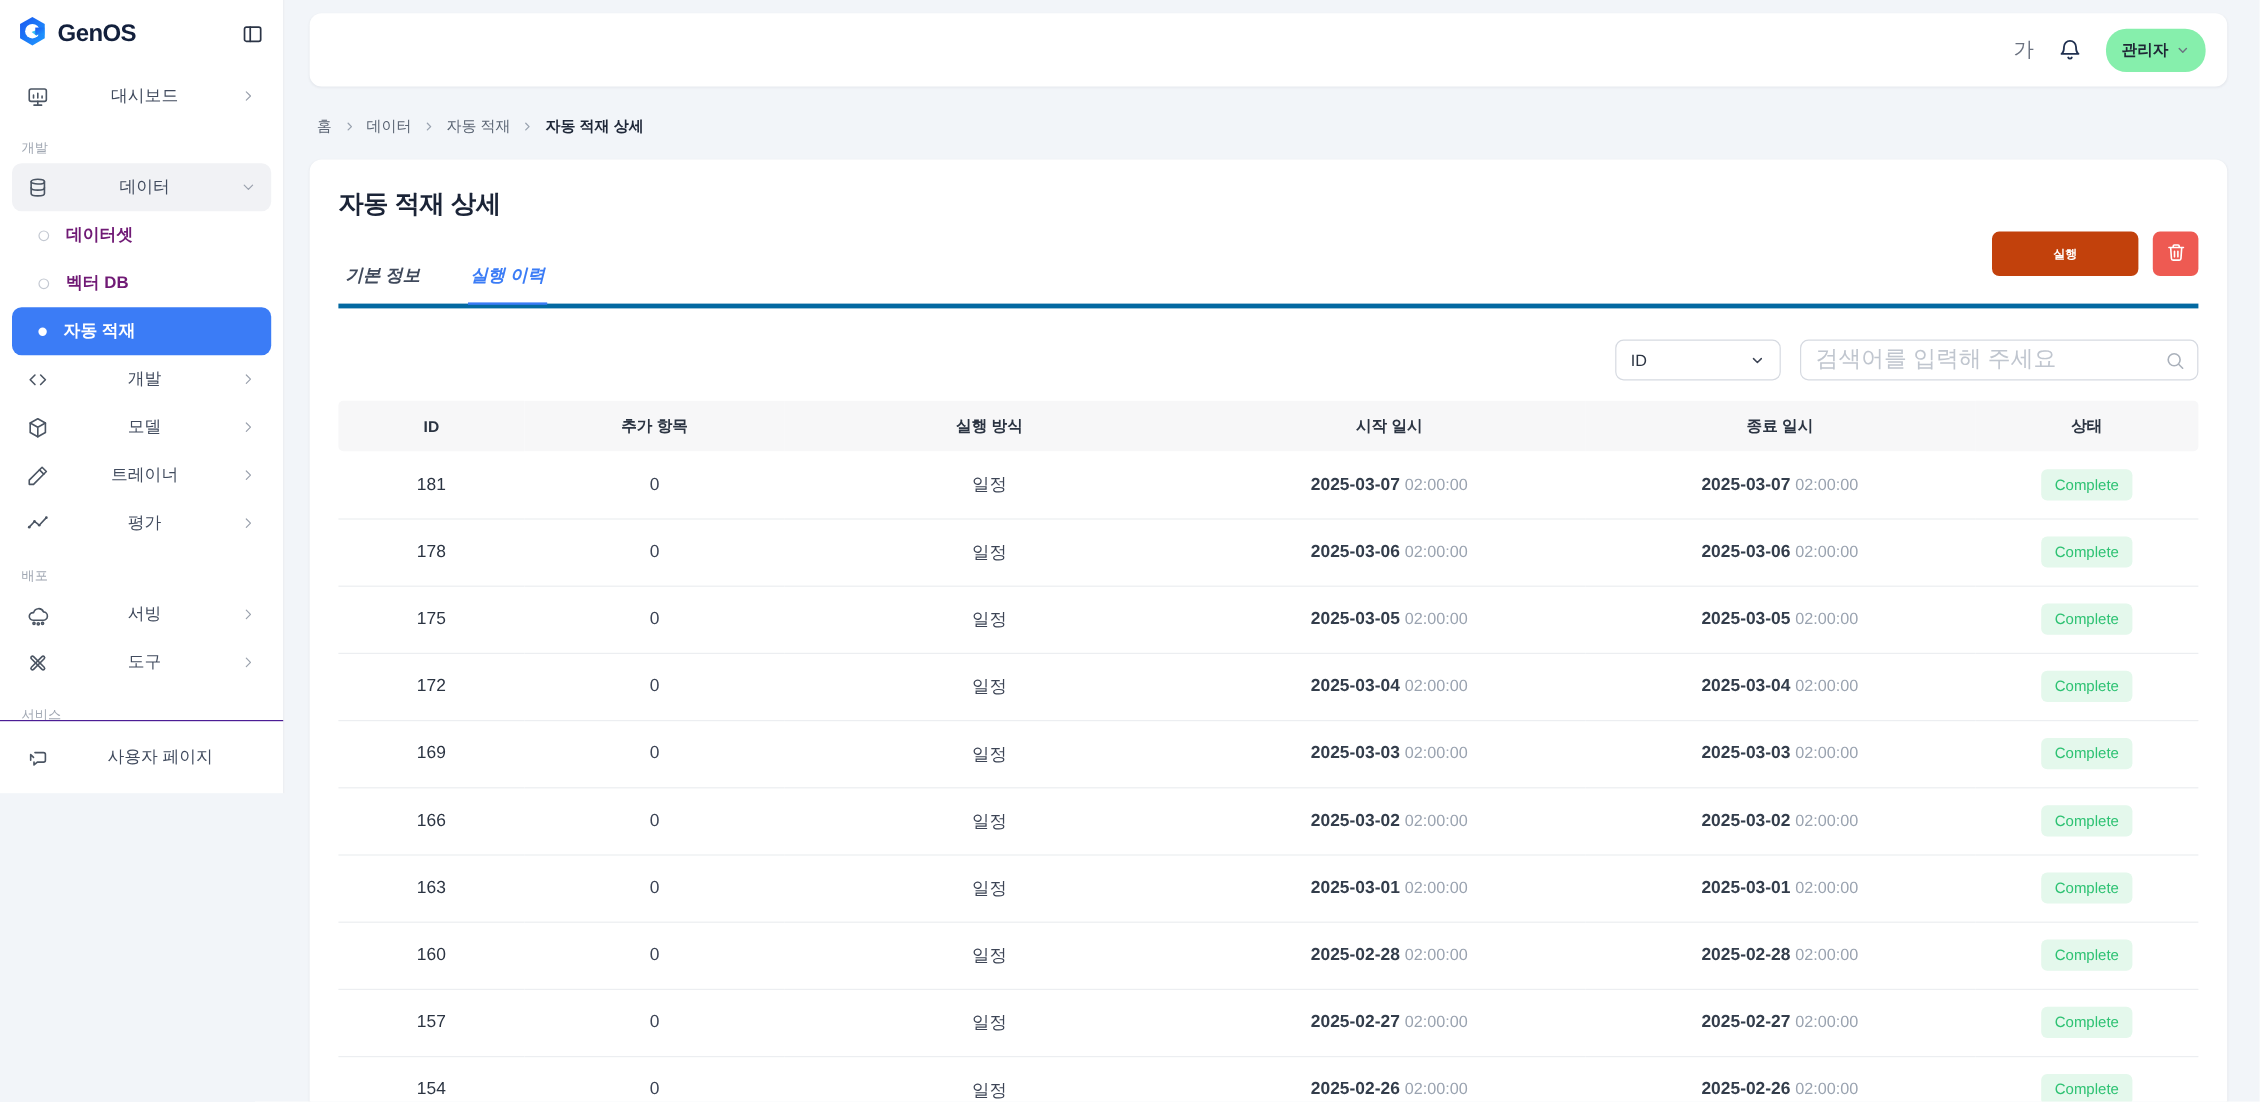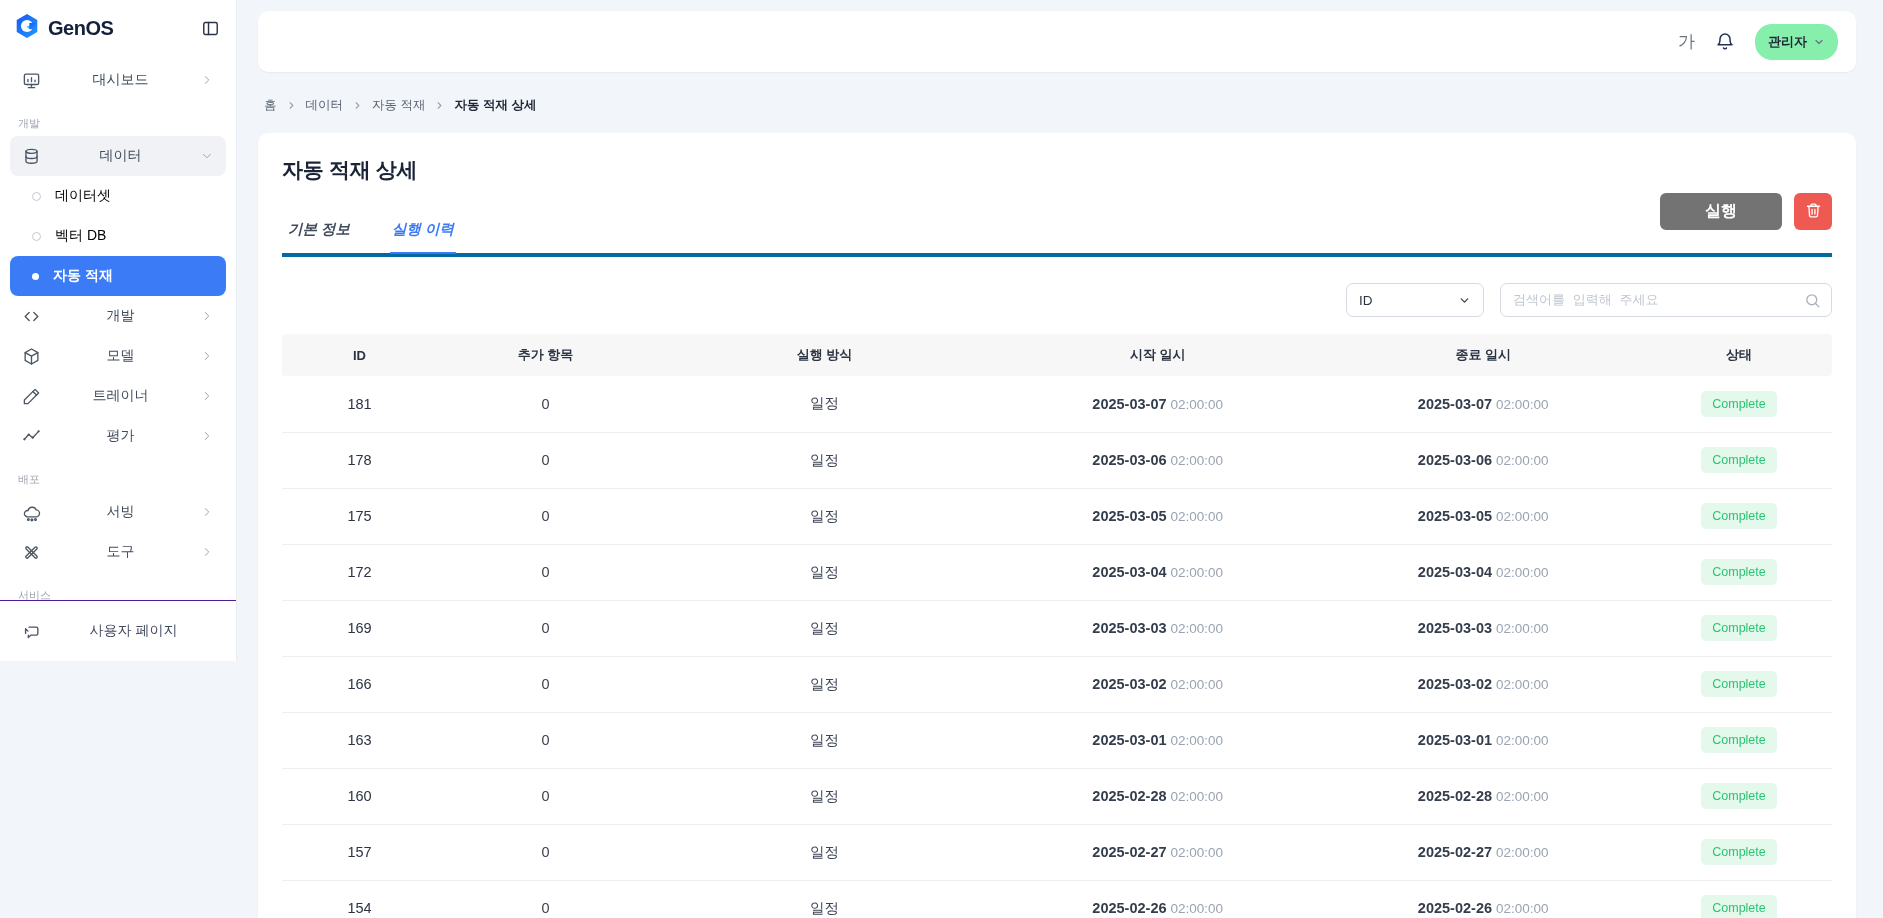--- a/index.html
+++ b/index.html
@@ -16,21 +16,21 @@
   .collapse-btn { color:#2b3446; display:flex; cursor:pointer; }
   nav { flex:1; padding:4px 10px 0 10px; overflow:hidden; }
   .sec-label { height:36px; padding:16px 8px 0 8px; font-size:11px; color:#a1a8b3; }
   .s-item { height:40px; display:flex; align-items:center; gap:12px; padding:0 12px; border-radius:8px;
             font-size:14px; font-weight:500; color:#414b5e; cursor:pointer;text-align:center; }
   .s-item .ic { display:flex; color:#4b5563; flex:0 0 auto; }
   .s-item .lbl { flex:1; white-space:nowrap; }
   .s-item .chev { color:#9aa1ad; display:flex; }
   .s-item.expanded { background:#f1f2f5; }
   .s-sub { height:40px; display:flex; align-items:center; gap:14px; padding:0 12px 0 22px; border-radius:8px;
-           font-size:14px; color:#000000; cursor:pointer; }
+           font-size:14px; color:#701a75; cursor:pointer;font-weight:bold; }
   .s-sub .bullet { width:9px; height:9px; border:1.5px solid #c4c9d2; border-radius:50%; flex:0 0 auto; }
   .s-sub.selected { background:#3b7cf6; color:#fff; font-weight:700; }
   .s-sub.selected .bullet { width:7px; height:7px; border:none; background:#fff; }
   .sidebar-footer { border-top:1px solid #4c1d95; padding:10px 10px; }
   .sidebar-footer .s-item { font-weight:500; }
 
   
   .main { position:absolute; left:237px; top:0; right:0; bottom:0; }
   .topcard { position:absolute; left:21px; right:27px; top:11px; height:61px; background:#fff;
              border-radius:10px; box-shadow:0 1px 2px rgba(16,24,40,.05);
@@ -45,38 +45,38 @@
   .breadcrumb { position:absolute; top:97px; left:27px; display:flex; align-items:center; gap:9px;
                 font-size:12.5px; color:#5a6473; }
   .breadcrumb .bc-sep { color:#9aa3b0; display:flex; }
   .breadcrumb .bc-item { cursor:pointer; }
   .breadcrumb .bc-current { color:#1e2738; font-weight:700; }
 
   .card { position:absolute; left:21px; right:27px; top:133px; height:860px; background:#fff;
           border-radius:10px; box-shadow:0 1px 2px rgba(16,24,40,.05); padding:23px 24px 0 24px; }
   .page-title { font-size:21px; font-weight:700; color:#1b2437; letter-spacing:-0.3px; }
   .actions { position:absolute; top:60px; right:24px; display:flex; gap:12px; }
-  .btn-run { width:122px; height:37px; background:#737373; color:#fff; font-size:16px; font-weight:700;
+  .btn-run { width:122px; height:37px; background:#c2410c; color:#fff; font-size:10px; font-weight:700;
              border:none; border-radius:6px; cursor:pointer; font-family:inherit; }
   .btn-del { width:38px; height:37px; background:#ee5a52; color:#fff; border:none; border-radius:6px;
              cursor:pointer; display:flex; align-items:center; justify-content:center; }
   .tabs { display:flex; gap:38px; margin-top:24px; border-bottom:4px solid #0369a1; padding-left:4px;font-style:italic; }
   .tab { padding:12px 2px 13px 2px; font-size:14.5px; font-weight:600; color:#404a5c; cursor:pointer;
          border-bottom:2px solid transparent; margin-bottom:-1px; }
   .tab.active { color:#3b7cf6; border-bottom-color:#3b7cf6; }
 
   .filter-row { margin-top:26px; display:flex; justify-content:flex-end; gap:16px; }
   .select { width:138px; height:34px; border:1px solid #d6dae1; border-radius:7px; display:flex;
             align-items:center; justify-content:space-between; padding:0 12px; font-size:13.5px;
             color:#2b3442; cursor:pointer; background:#fff; }
   .select .chev { color:#3c4455; display:flex; }
   .searchbox { width:332px; height:34px; border:1px solid #d6dae1; border-radius:7px; display:flex;
                align-items:center; padding:0 10px 0 12px; background:#fff; }
-  .searchbox input { flex:1; border:none; outline:none; font-size:13px; color:#000000;
-                     font-family:Liberation Mono, monospace; background:transparent; }
+  .searchbox input { flex:1; border:none; outline:none; font-size:19px; color:#000000;
+                     font-family:Liberation Sans, sans-serif; background:transparent; }
   .searchbox input::placeholder { color:#c0c6cf; }
   .searchbox .mag { color:#aab1bb; display:flex; cursor:pointer; }
 
   table { width:100%; border-collapse:collapse; margin-top:17px; table-layout:fixed; }
   thead th { background:#f7f7f8; height:42px; font-size:13px; font-weight:700; color:#2b3442;
              text-align:center; }
   thead th:first-child { border-radius:4px 0 0 4px; }
   thead th:last-child { border-radius:0 4px 4px 0; }
   tbody td { height:56px; text-align:center; font-size:14.5px; color:#3c4455;
              border-bottom:1px solid #eceef1; }

